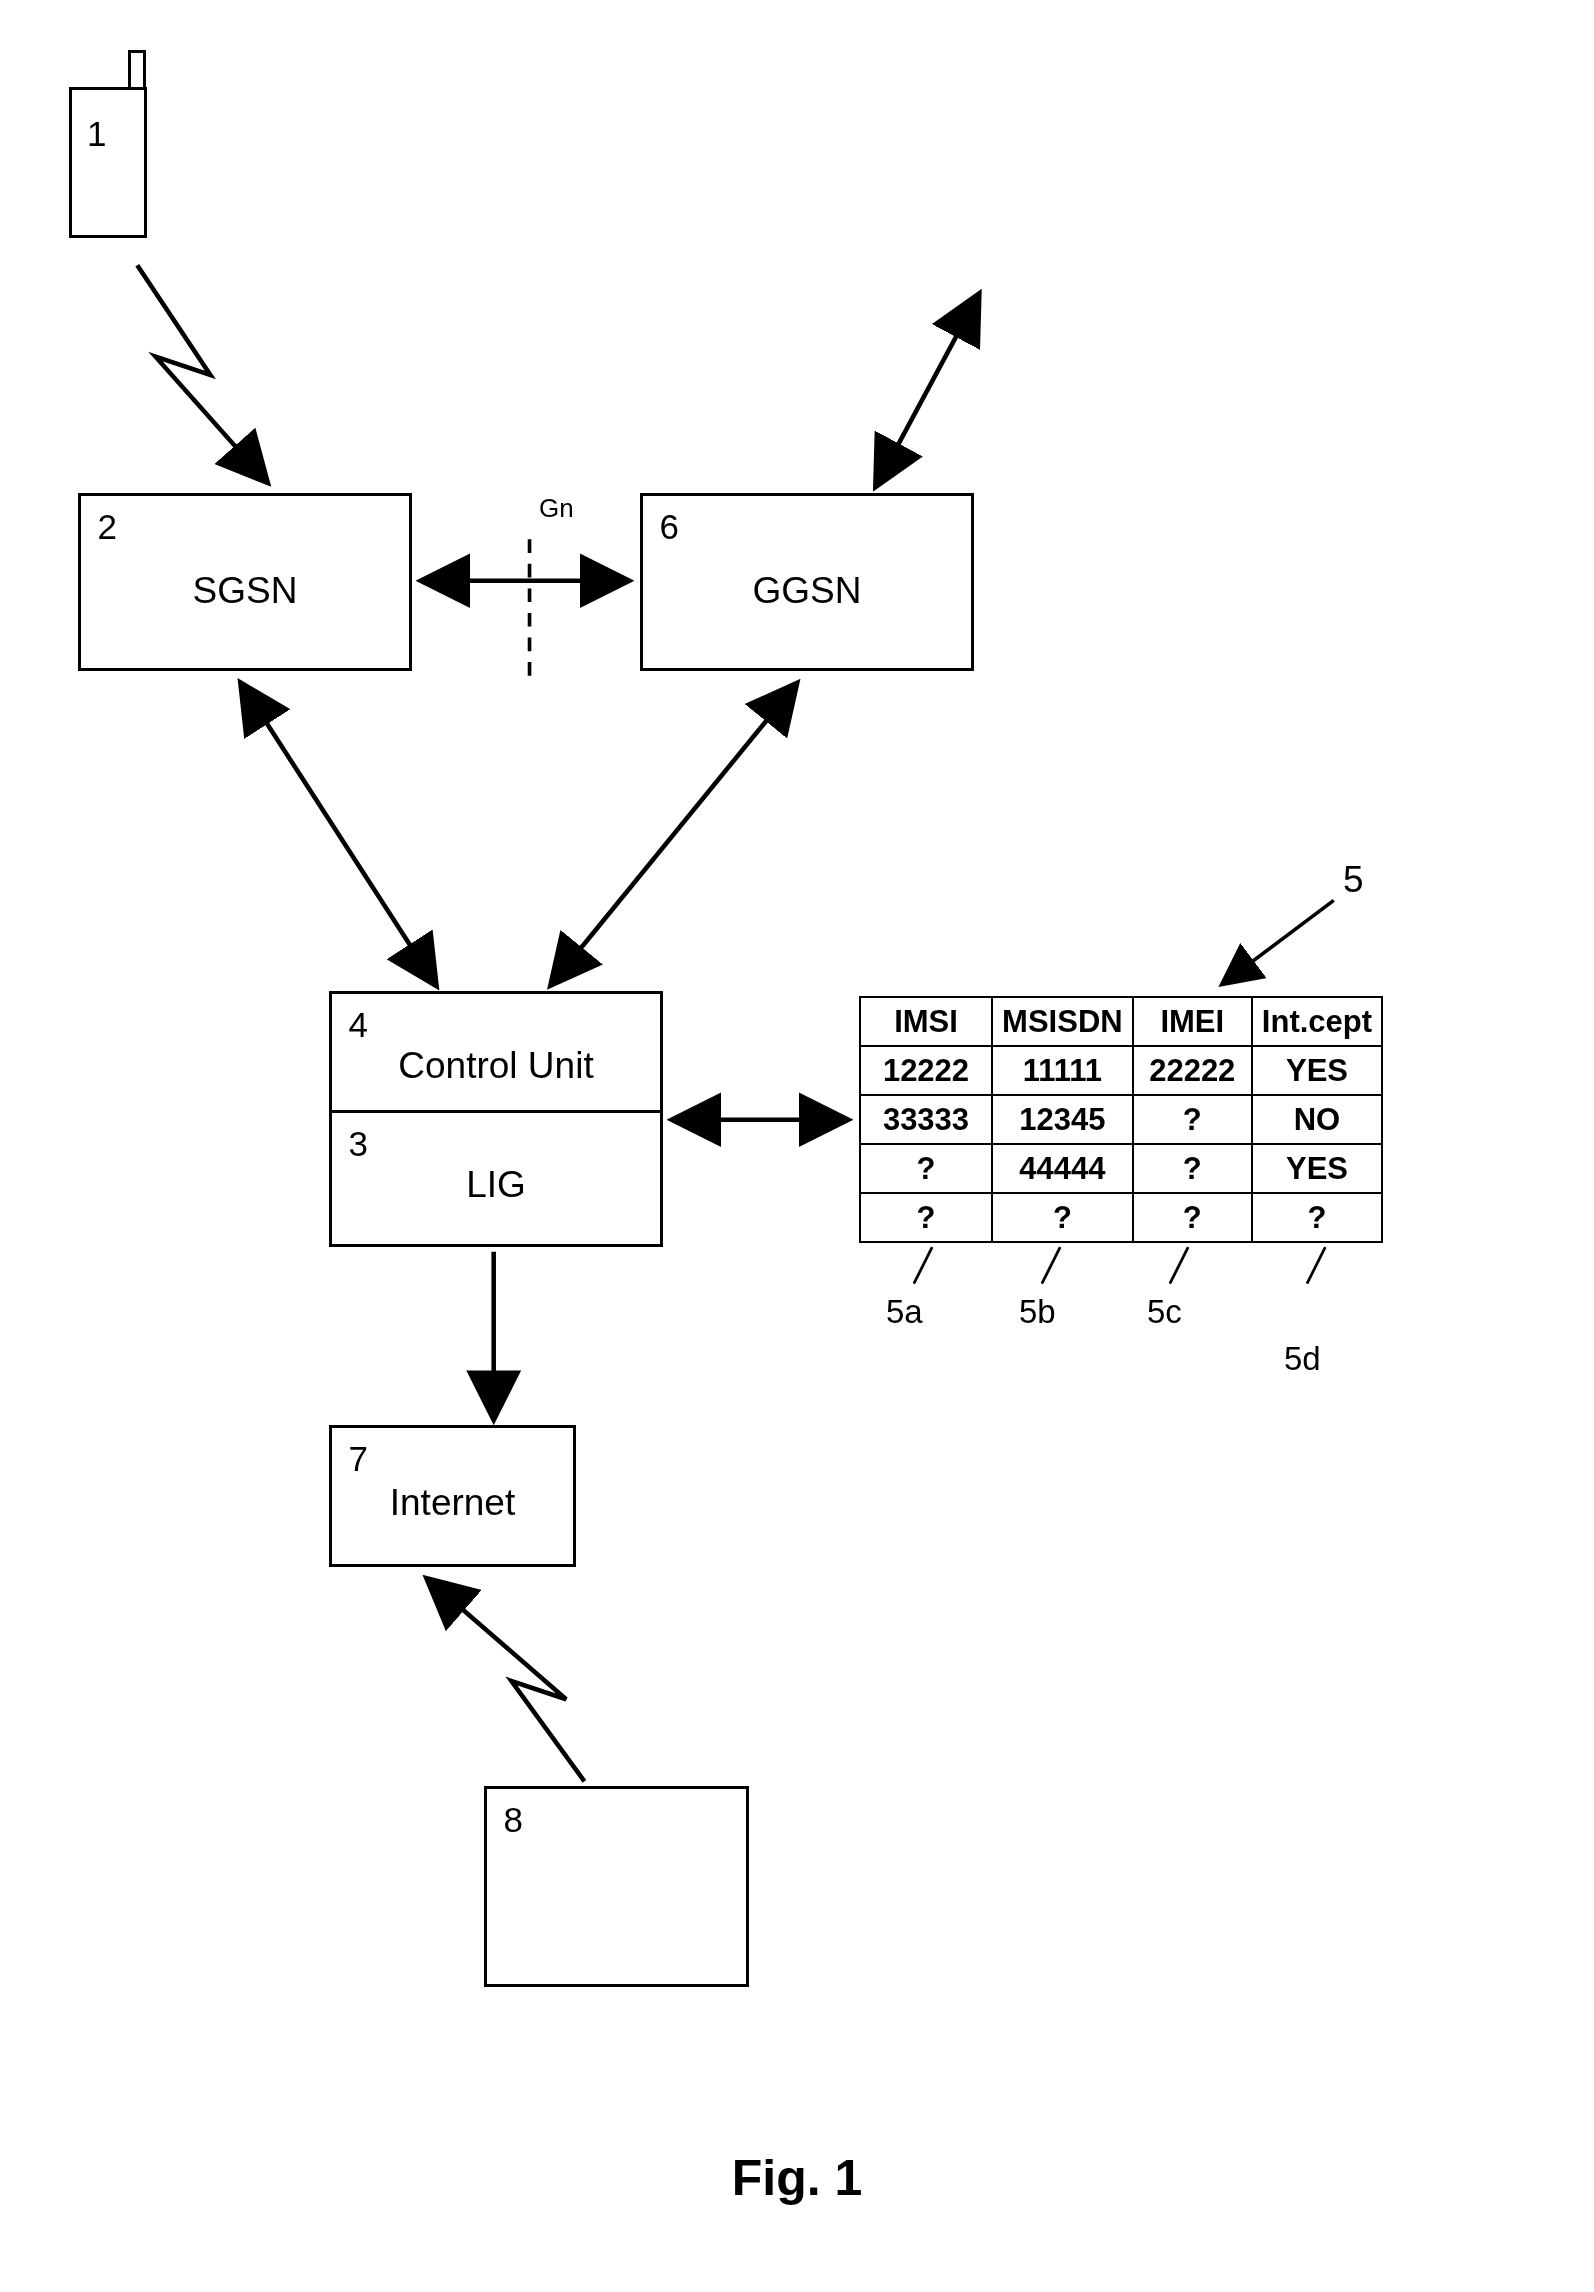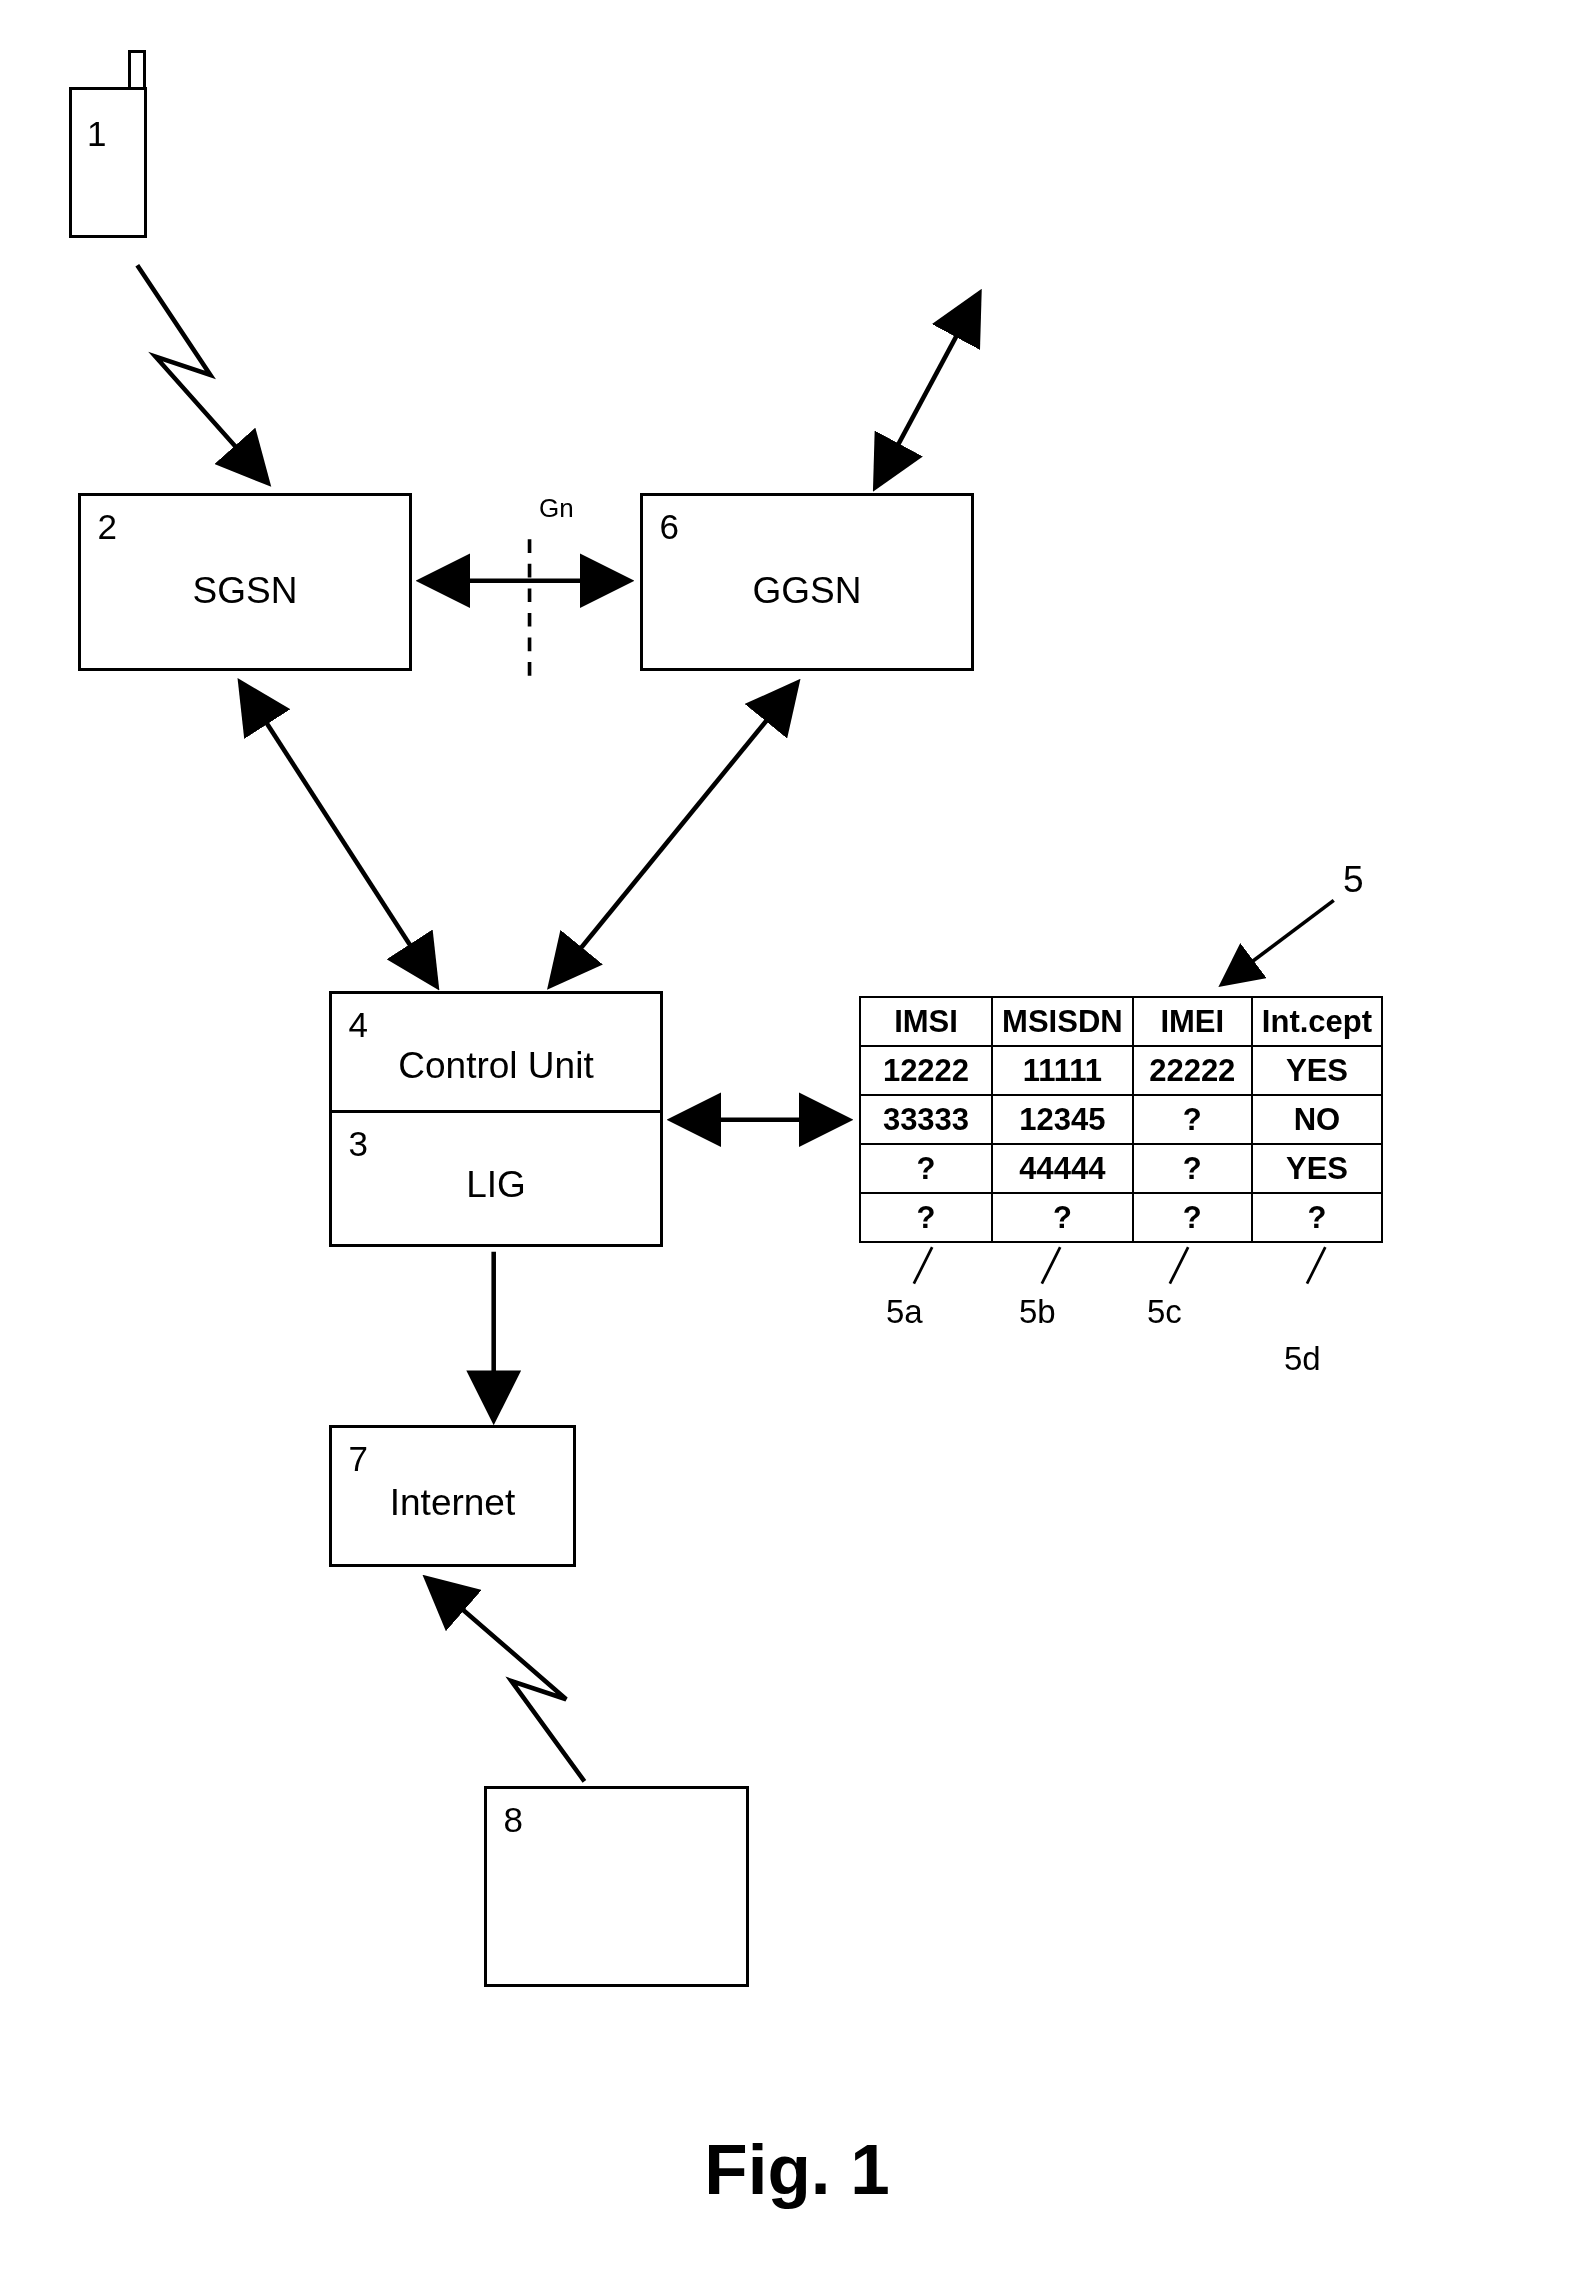--- a/index.html
+++ b/index.html
@@ -56,24 +56,25 @@
       position: absolute;
       font-size: 26px;
     }
     svg.connector {
       position: absolute;
       overflow: visible;
       pointer-events: none;
     }
     .figure-caption {
       position: absolute;
-      font-size: 71px;
+      font-size: 50px;
       font-weight: bold;
       left: 50%;
       transform: translateX(-50%);
+      margin-top: 20px;
     }
     .data-table {
       position: absolute;
       border-collapse: collapse;
     }
     .data-table th, .data-table td {
       border: 2.7px solid #000;
       font-size: 31px;
       text-align: center;
       padding: 5.5px 9.1px;

